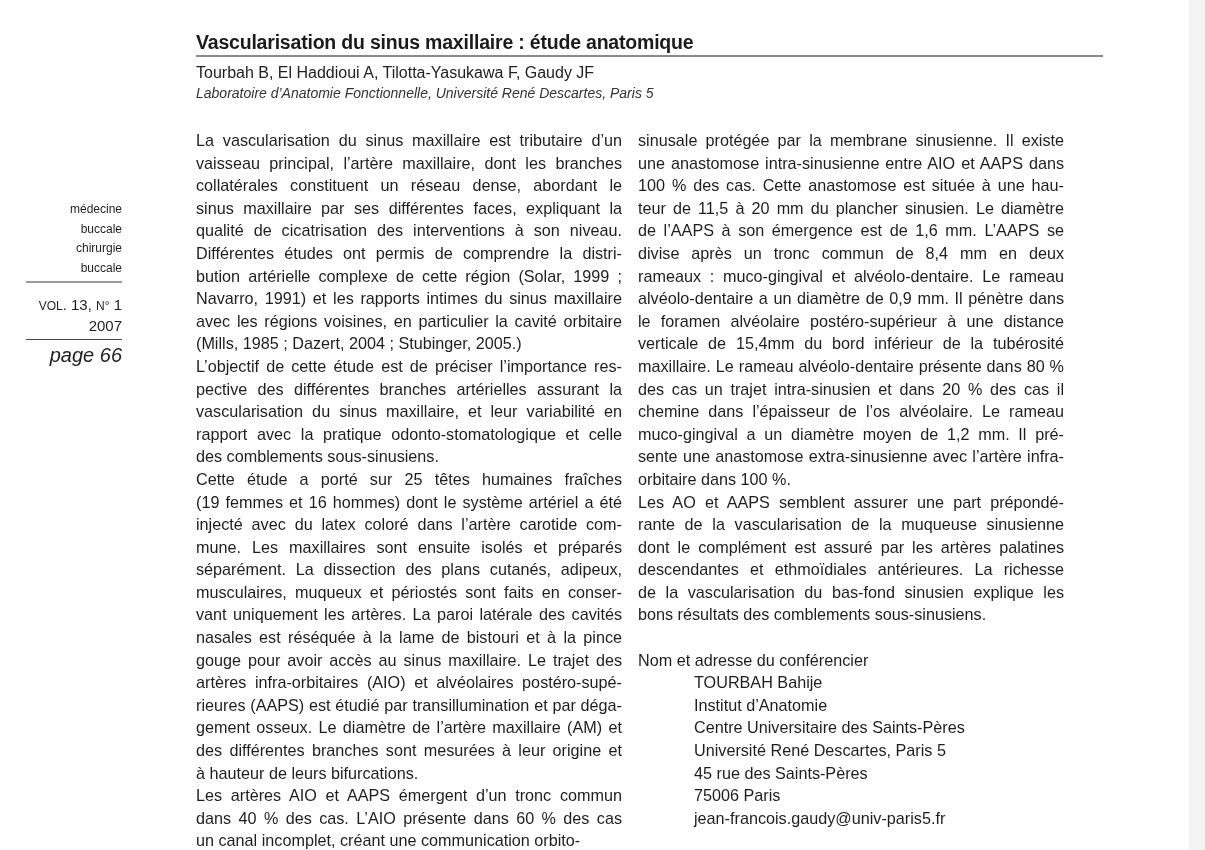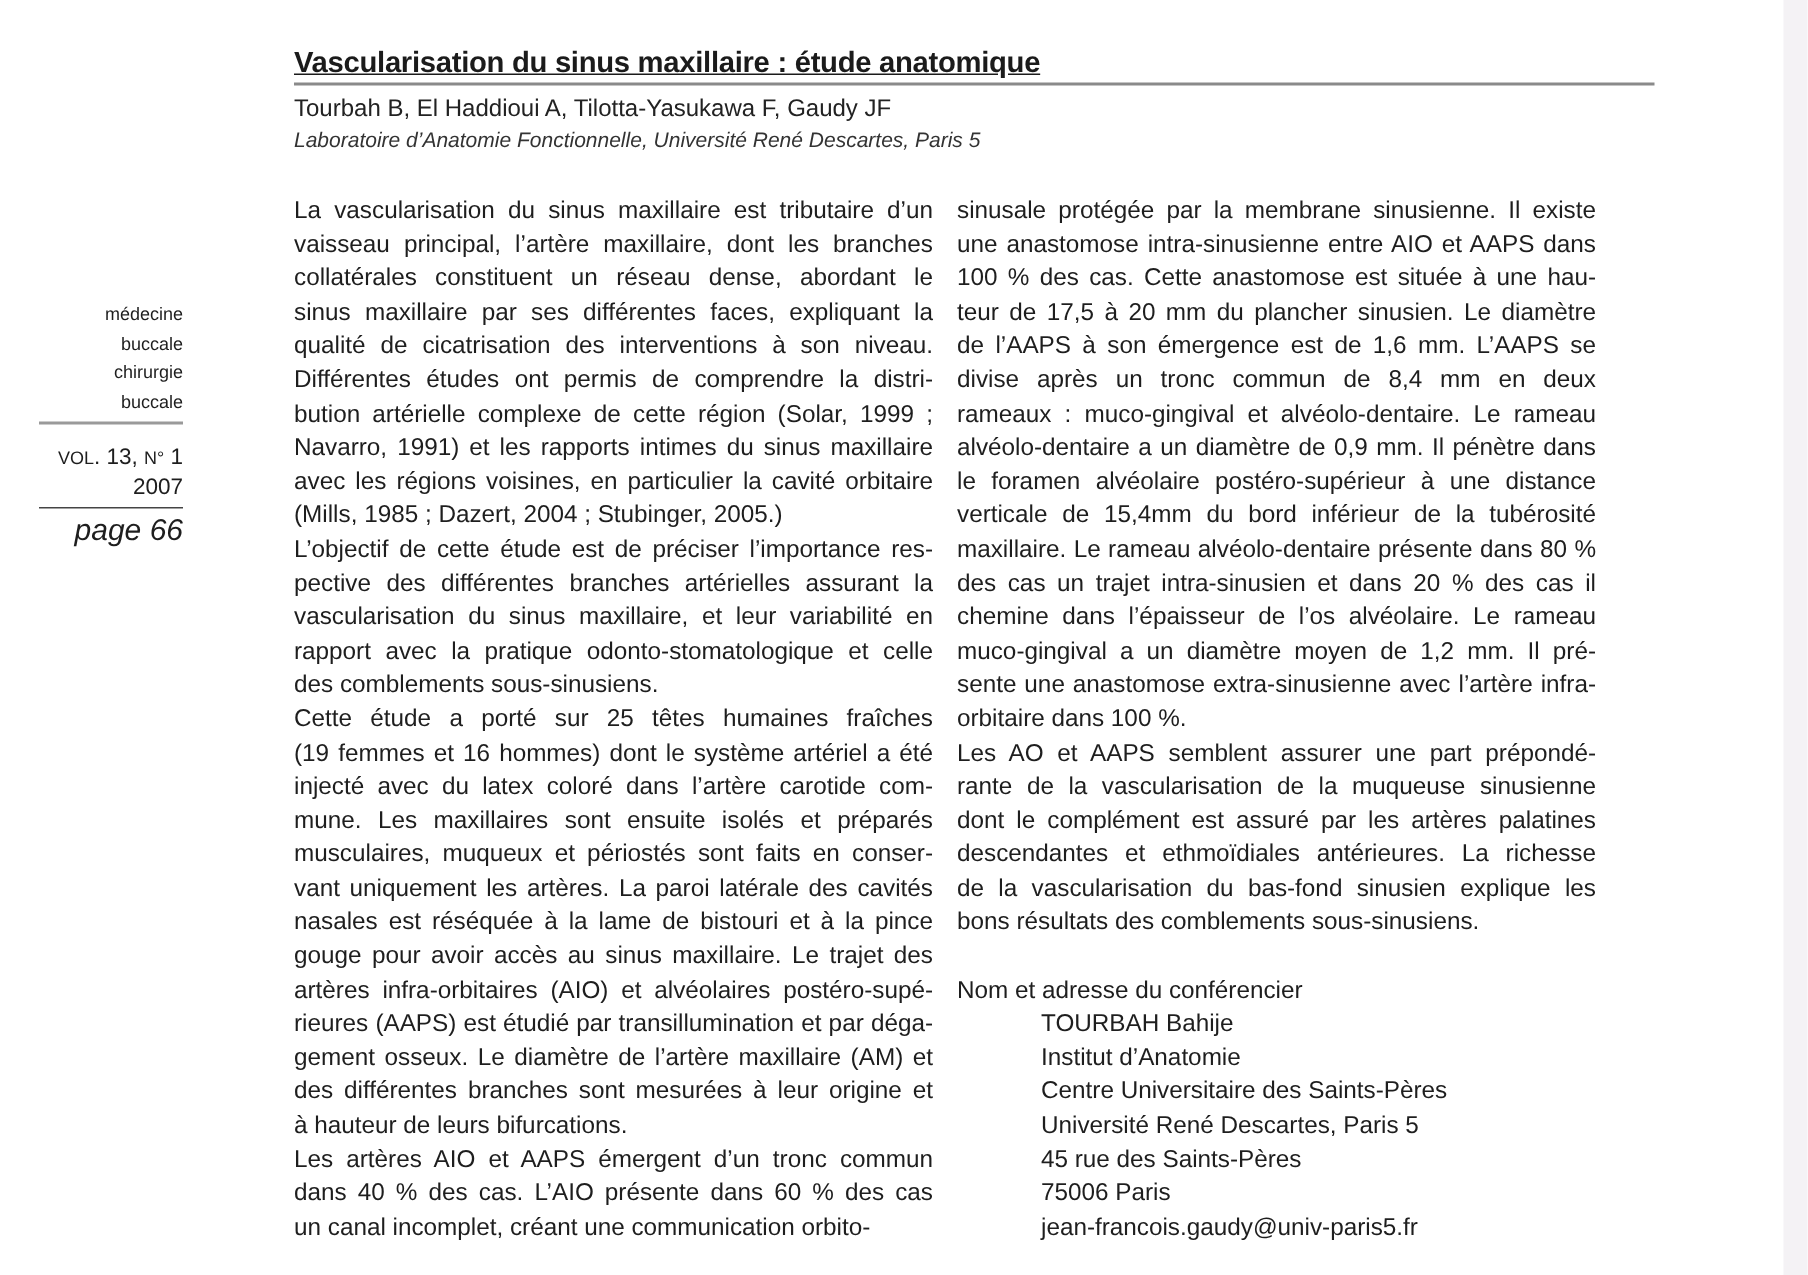--- a/index.html
+++ b/index.html
@@ -10,21 +10,20 @@
     }
     .right-strip {
       position: absolute; left: 1189px; top: 0; width: 16px; height: 850px;
       background: #f4f2f5;
     }
     .header { position: absolute; left: 196px; top: 30px; width: 907px; }
     .title {
       font-size: 19.5px; font-weight: bold; letter-spacing: -0.2px;
       line-height: 24px; color: #1b1b1b; padding-bottom: 1px;
       border-bottom: 2px solid #8a8a8a;
-      text-decoration: underline;
     }
     .authors { font-size: 16px; line-height: 20px; margin-top: 6px; color: #222; }
     .affiliation { font-size: 14px; font-style: italic; line-height: 18px; color: #333; margin-top: 1px; }
 
     .sidebar { position: absolute; left: 26px; top: 200px; width: 96px; text-align: right; color: #1e1e1e; }
     .journal-line { font-size: 12px; line-height: 19.5px; }
     .rule-thick { border-top: 2px solid #9a9a9a; margin: 3px 0 12px 0; }
     .vol { font-size: 15px; line-height: 19px; }
     .vol .sc { font-size: 12px; }
     .rule-thin { border-top: 1px solid #444; margin: 4px 0 6px 0; }
@@ -80,20 +79,21 @@
       <span class="jl">pective des différentes branches artérielles assurant la</span>
       <span class="jl">vascularisation du sinus maxillaire, et leur variabilité en</span>
       <span class="jl">rapport  avec la pratique odonto-stomatologique et celle</span>
       <span class="jl last">des comblements sous-sinusiens.</span>
     </p>
     <p>
       <span class="jl">Cette étude a porté sur 25 têtes humaines fraîches</span>
       <span class="jl">(19 femmes et 16 hommes) dont le système artériel a été</span>
       <span class="jl">injecté avec du latex coloré dans l’artère carotide com-</span>
       <span class="jl">mune. Les maxillaires sont ensuite isolés et préparés</span>
+      <span class="jl">séparément. La dissection des plans cutanés, adipeux,</span>
       <span class="jl">musculaires, muqueux et périostés sont faits en conser-</span>
       <span class="jl">vant uniquement les artères. La paroi latérale des cavités</span>
       <span class="jl">nasales est réséquée à la lame de bistouri et à la pince</span>
       <span class="jl">gouge pour avoir accès au sinus maxillaire. Le trajet des</span>
       <span class="jl">artères infra-orbitaires (AIO) et alvéolaires postéro-supé-</span>
       <span class="jl">rieures (AAPS) est étudié par transillumination et par déga-</span>
       <span class="jl">gement osseux. Le diamètre de l’artère maxillaire (AM) et</span>
       <span class="jl">des différentes branches sont mesurées à leur origine et</span>
       <span class="jl last">à hauteur de leurs bifurcations.</span>
     </p>
@@ -101,21 +101,21 @@
       <span class="jl">Les artères AIO et AAPS émergent d’un tronc commun</span>
       <span class="jl">dans 40 % des cas. L’AIO présente dans 60 % des cas</span>
       <span class="jl last">un canal incomplet, créant une communication orbito-</span>
     </p>
   </div>
 <div class="col col-right" id="colRight">
     <p>
       <span class="jl">sinusale protégée par la membrane sinusienne. Il existe</span>
       <span class="jl">une anastomose intra-sinusienne entre AIO et AAPS dans</span>
       <span class="jl">100 % des cas. Cette anastomose est située à une hau-</span>
-      <span class="jl">teur de 17,5 à 20 mm du plancher sinusien. Le diamètre</span>
+      <span class="jl">teur de 11,5 à 20 mm du plancher sinusien. Le diamètre</span>
       <span class="jl">de l’AAPS à son émergence est de 1,6 mm. L’AAPS se</span>
       <span class="jl">divise après un tronc commun de 8,4 mm en deux</span>
       <span class="jl">rameaux : muco-gingival et alvéolo-dentaire. Le rameau</span>
       <span class="jl">alvéolo-dentaire a un diamètre de 0,9 mm. Il pénètre dans</span>
       <span class="jl">le foramen alvéolaire postéro-supérieur à une distance</span>
       <span class="jl">verticale de 15,4mm du bord inférieur de la tubérosité</span>
       <span class="jl">maxillaire. Le rameau alvéolo-dentaire présente dans 80 %</span>
       <span class="jl">des cas un trajet intra-sinusien et dans 20 % des cas il</span>
       <span class="jl">chemine dans l’épaisseur de l’os alvéolaire. Le rameau</span>
       <span class="jl">muco-gingival a un diamètre moyen de 1,2 mm. Il pré-</span>

